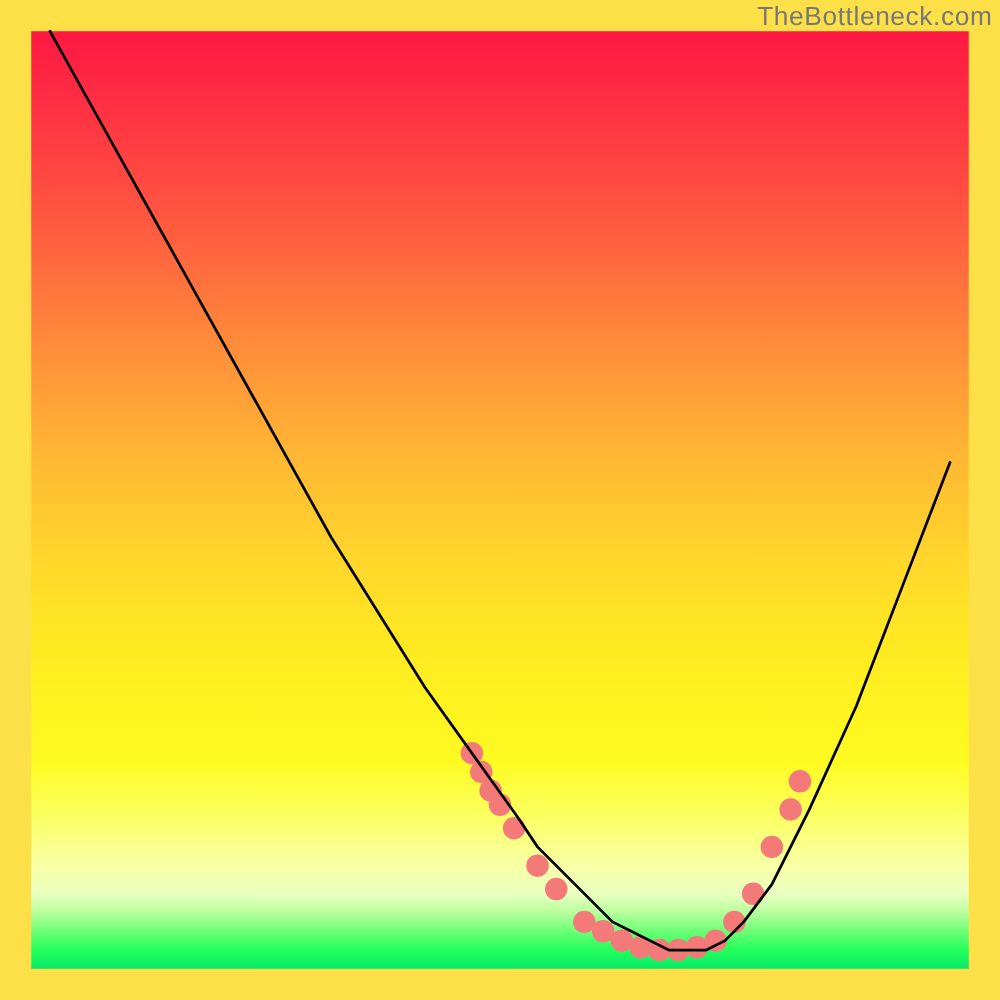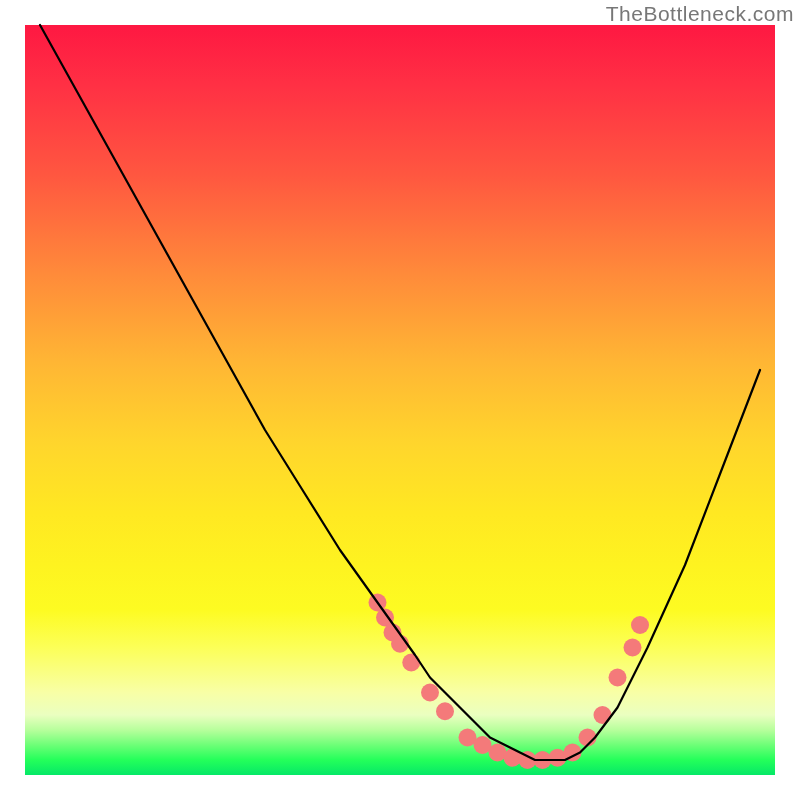--- a/index.html
+++ b/index.html
@@ -10,21 +10,21 @@
     background: #000;
     overflow: hidden;
     font-family: Arial, Helvetica, sans-serif;
   }
   .frame {
     position: absolute;
     left: 0;
     top: 0;
     width: 800px;
     height: 800px;
-    background: #ffffff;
+    background: #fde047;
   }
   .plot-area {
     position: absolute;
     left: 25px;
     top: 25px;
     width: 750px;
     height: 750px;
     
     background: linear-gradient(
       to bottom,

